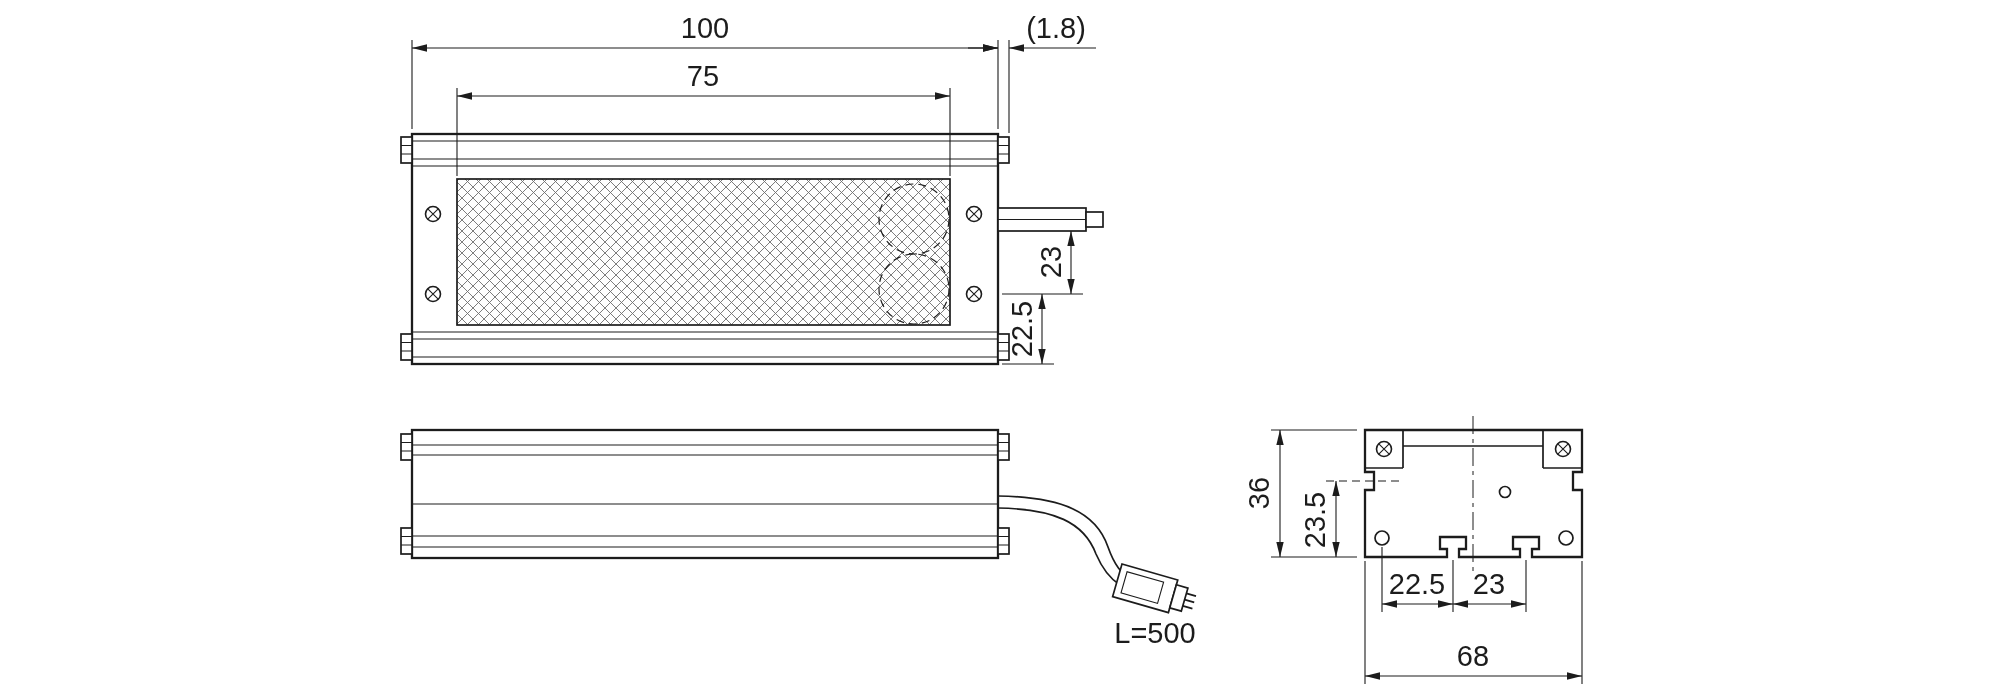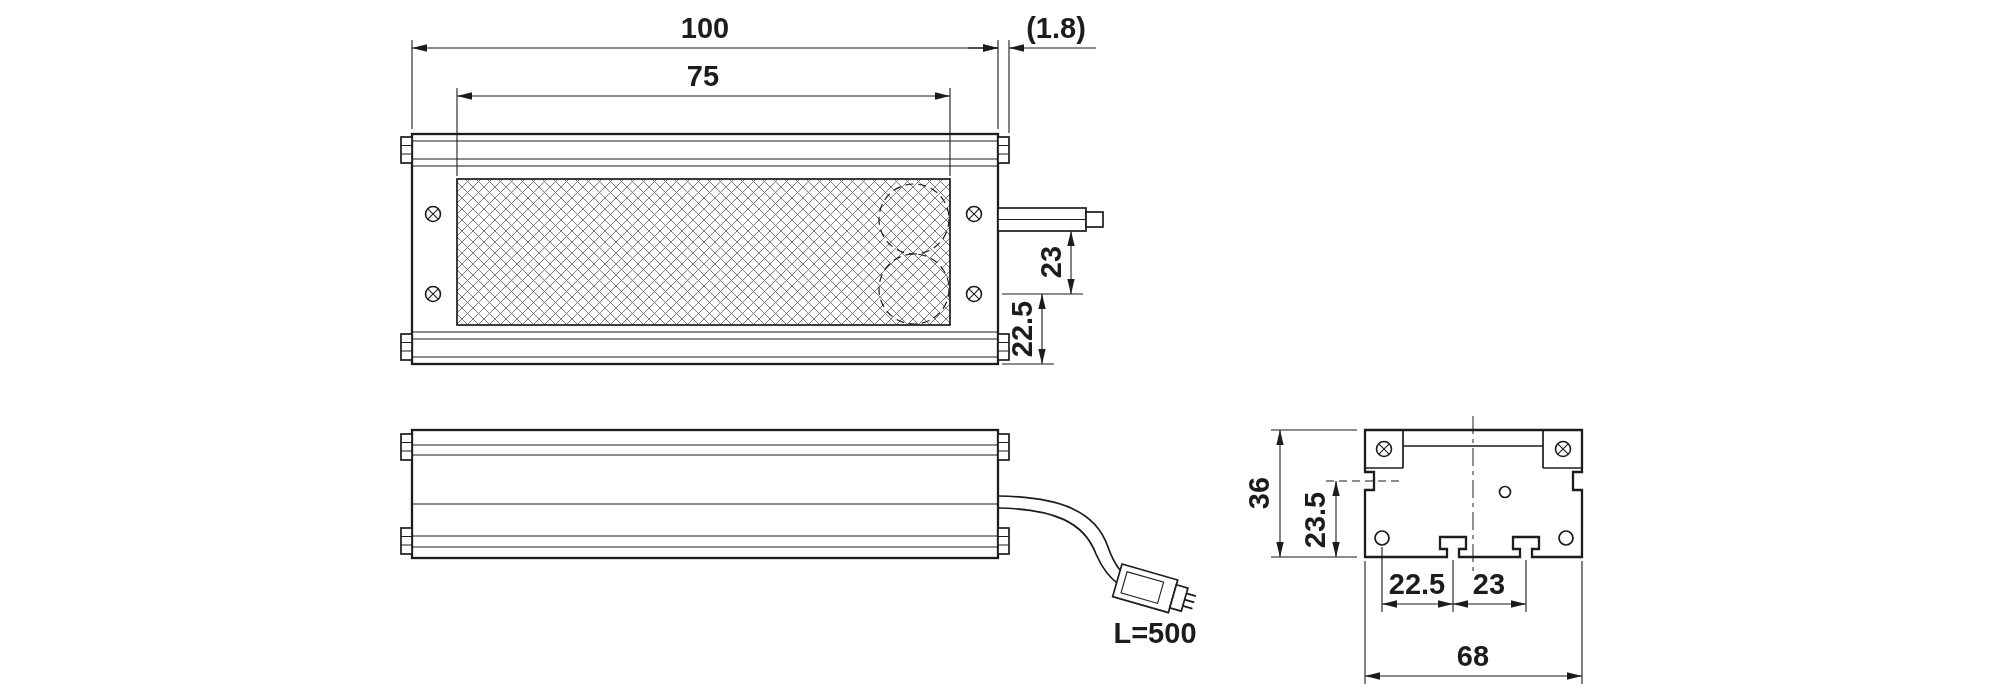--- a/index.html
+++ b/index.html
@@ -1,16 +1,16 @@
 <!DOCTYPE html>
 <html><head>
 <meta charset="utf-8">
 <style>
   html,body{margin:0;padding:0;background:#ffffff;}
-  .canvas{width:2000px;height:700px;background:#ffffff;position:relative;overflow:hidden;font-family:"Liberation Sans",sans-serif;font-weight:bold;}
+  .canvas{width:2000px;height:700px;background:#ffffff;position:relative;overflow:hidden;font-family:"Liberation Sans",sans-serif;}
   svg{display:block;}
   text{font-family:"Liberation Sans",sans-serif;fill:#1c1c1c;font-size:29px;}
   .thin{stroke:#1c1c1c;stroke-width:1.1;fill:none;}
   .med{stroke:#1c1c1c;stroke-width:1.7;fill:none;}
   .thick{stroke:#1c1c1c;stroke-width:2.3;fill:none;}
   .dim{stroke:#1c1c1c;stroke-width:1.1;fill:none;}
   .dash{stroke:#1c1c1c;stroke-width:1.2;fill:none;stroke-dasharray:8 5;}
   .center{stroke:#1c1c1c;stroke-width:1;fill:none;stroke-dasharray:18 5 4 5;}
 </style>
 </head>

